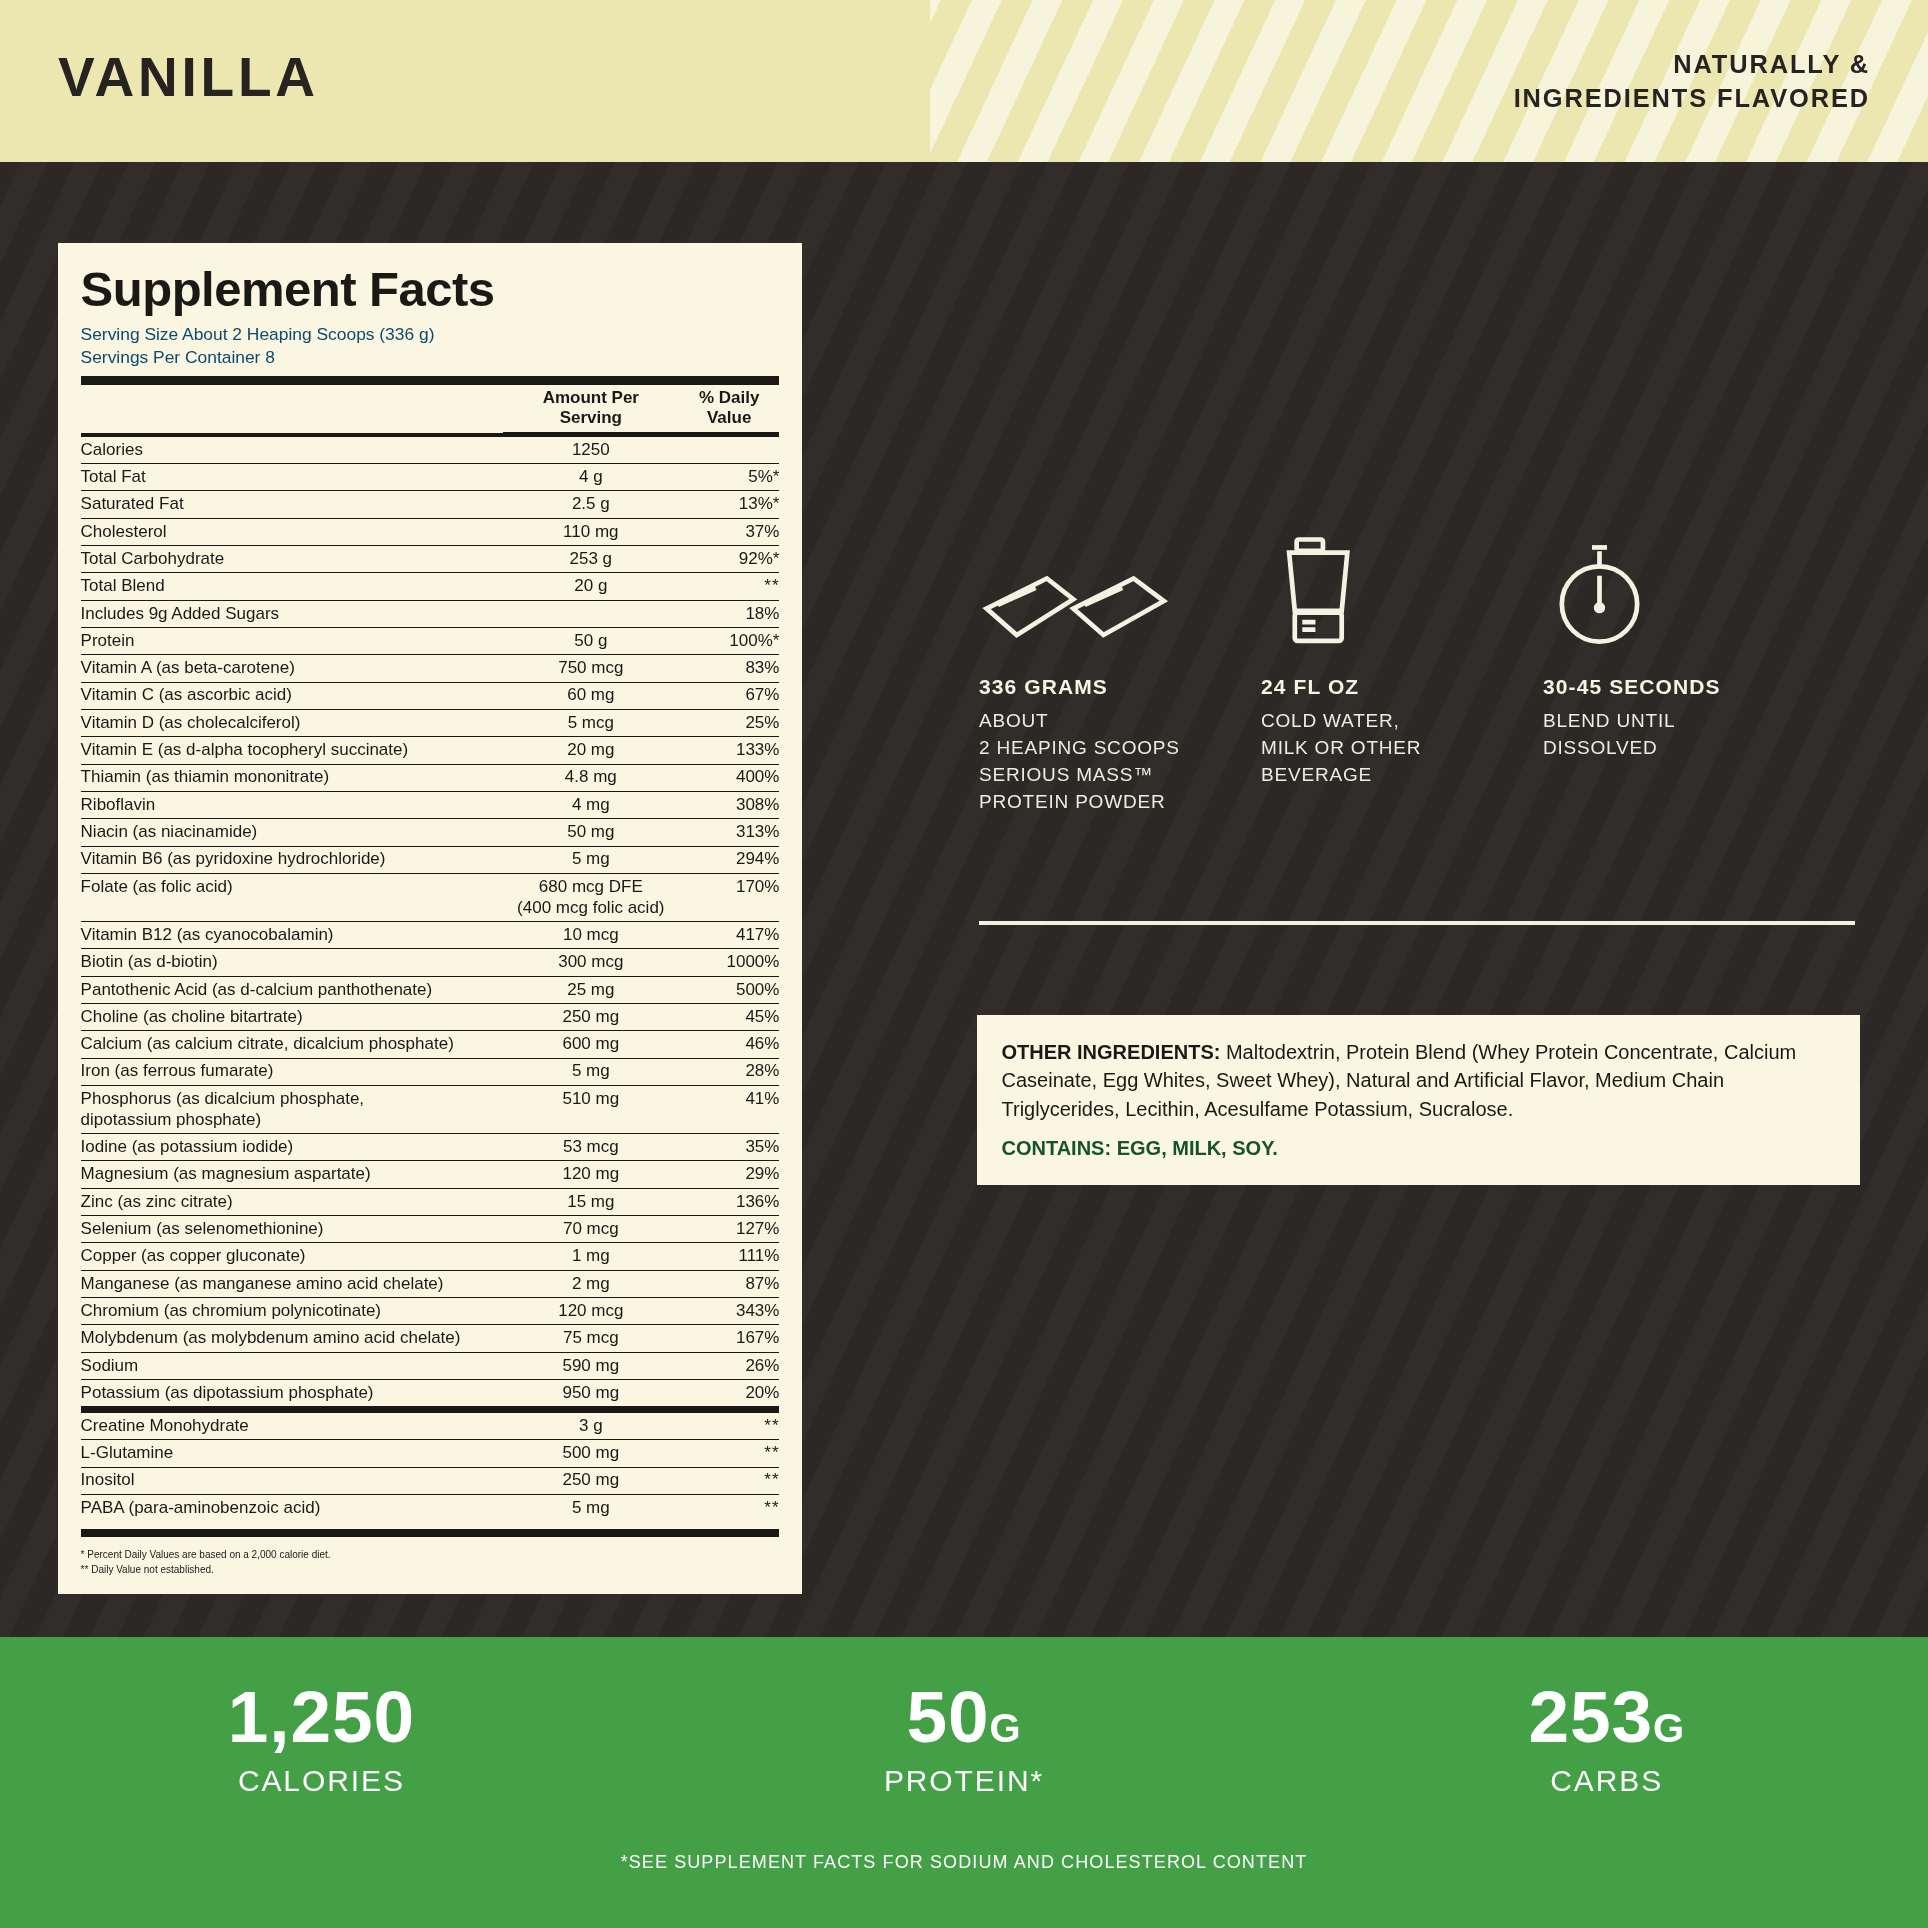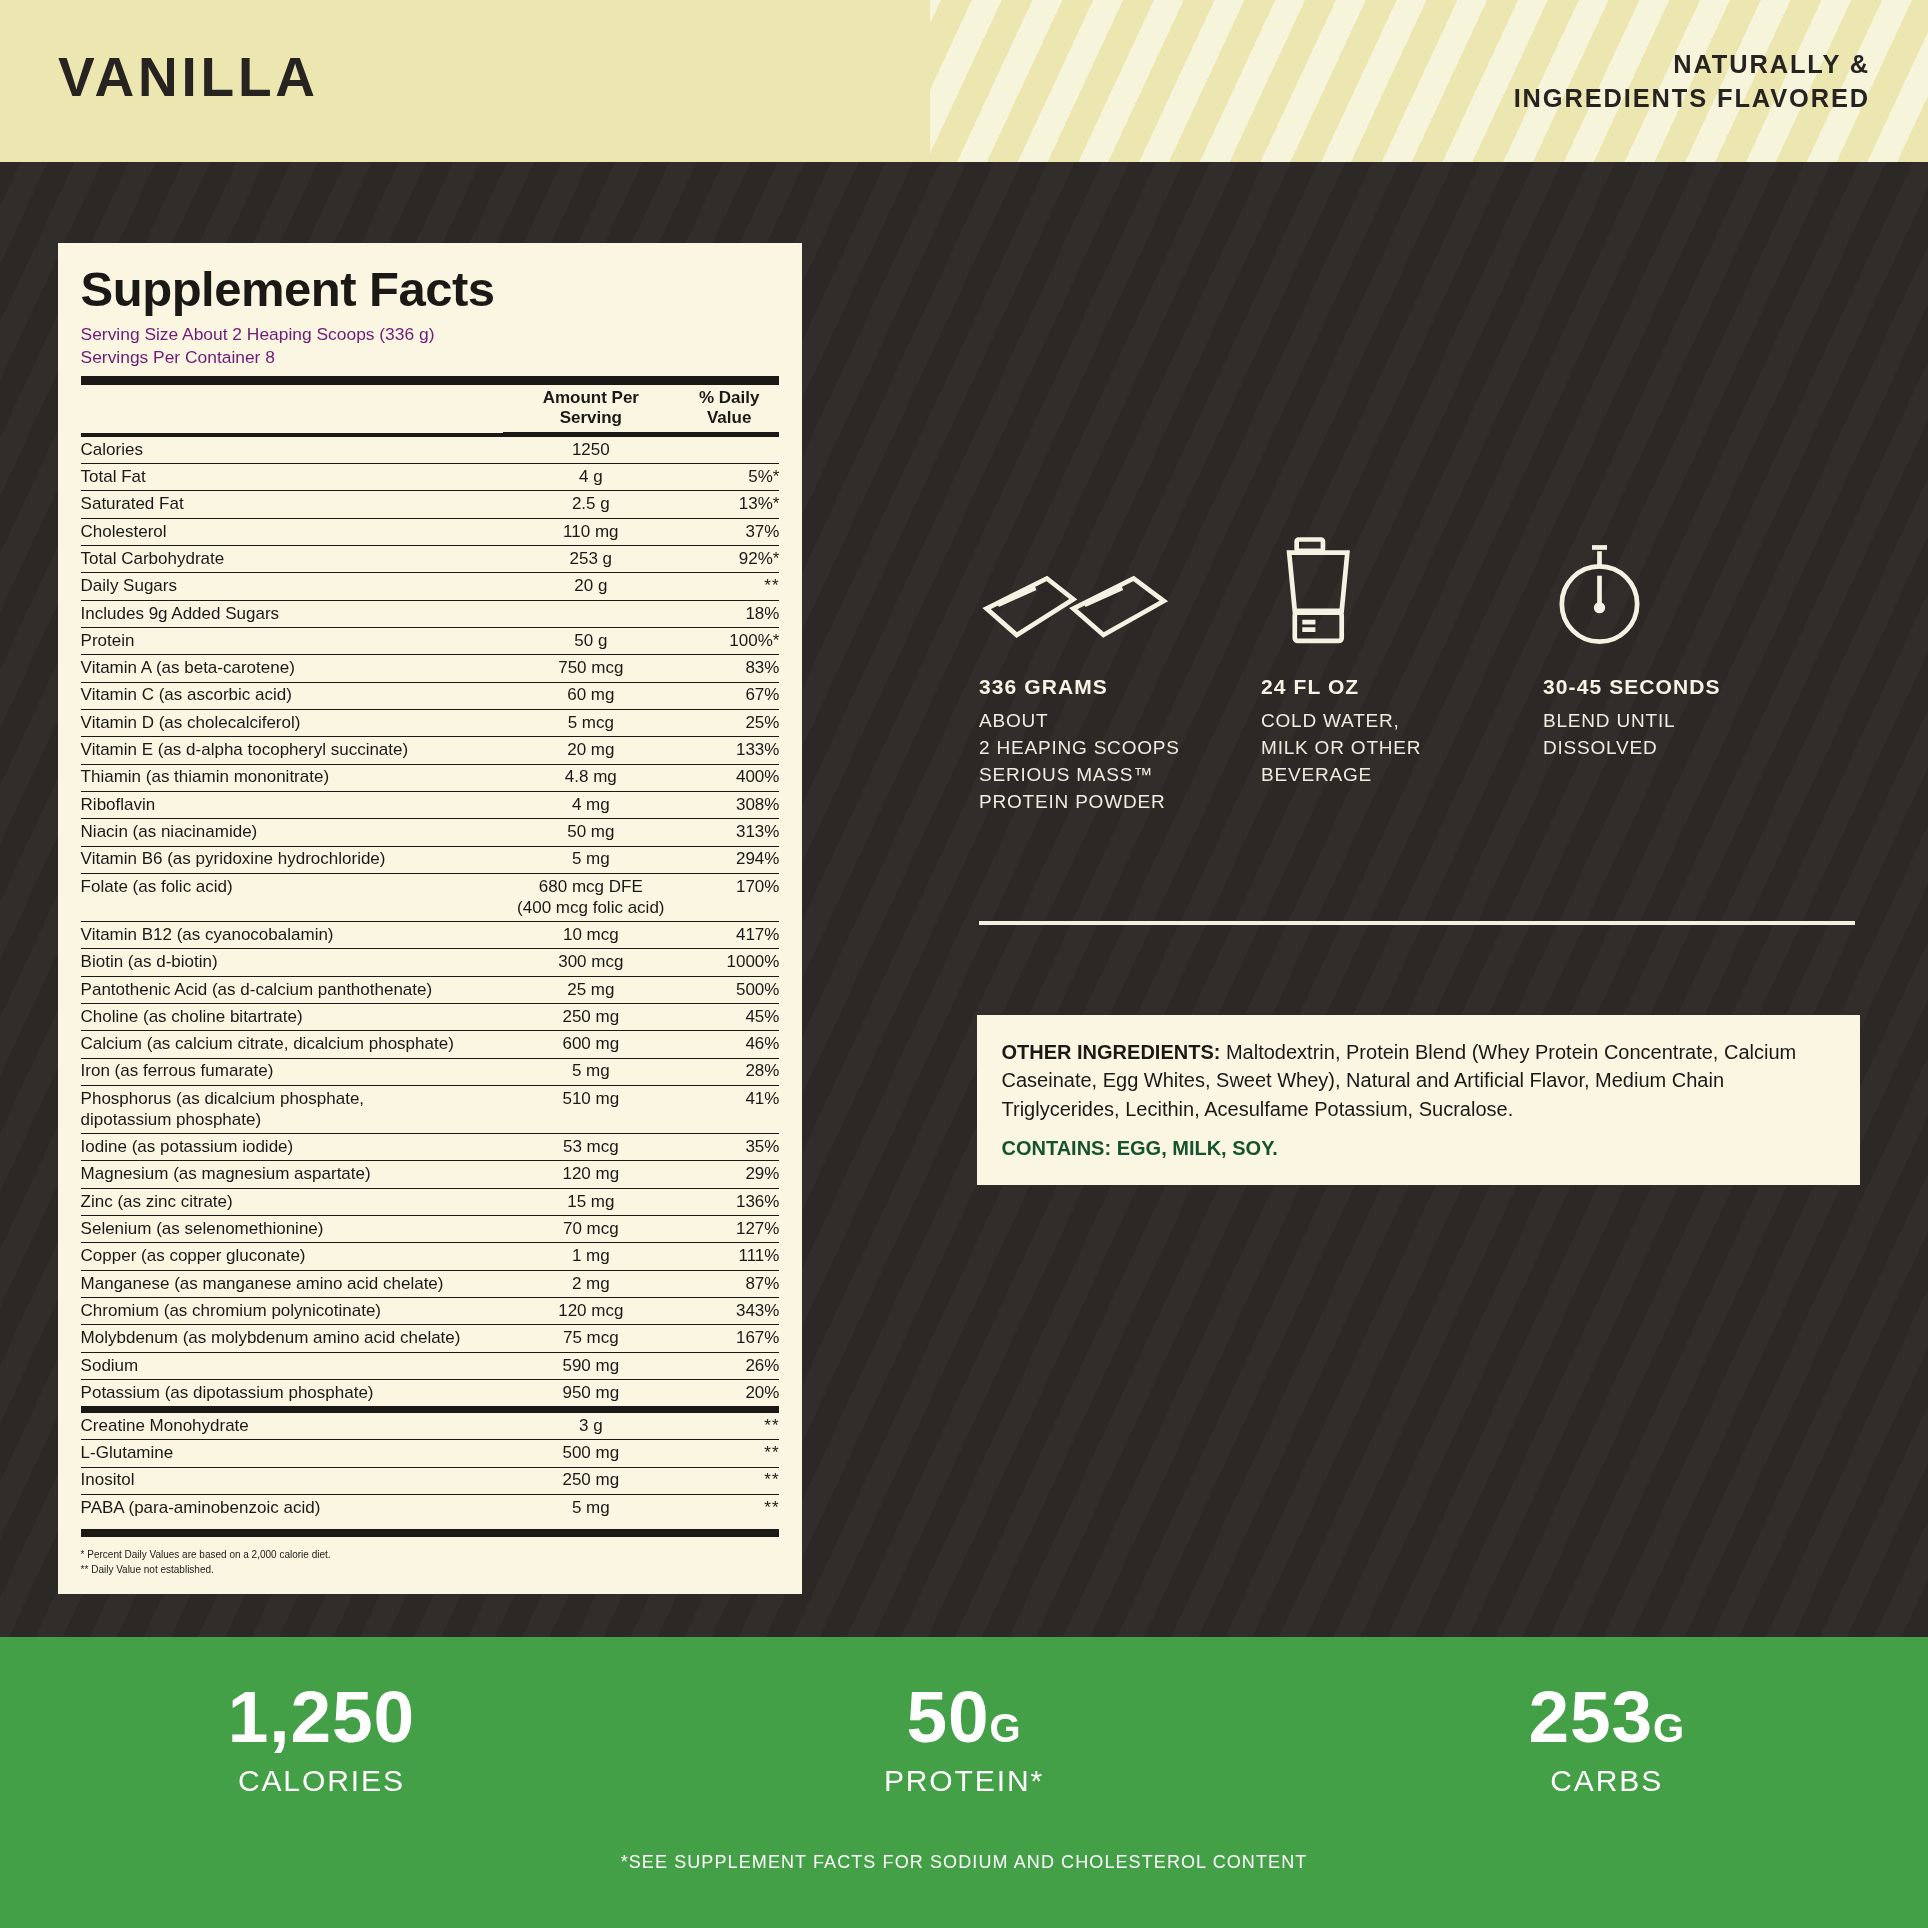--- a/index.html
+++ b/index.html
@@ -56,21 +56,21 @@
     position: absolute; left: 58px; top: 243px;
     width: 744px;
     background: #faf6e2;
     padding: 21px 22.6px 17px 22.6px;
   }
   .sf-title {
     font-size: 49px; font-weight: bold; letter-spacing: -0.5px;
     color: #1b1916; line-height: 1.05;
   }
   .sf-serving {
-    font-size: 17.4px; color: #701a75; line-height: 1.32; margin-top: 7.5px;
+    font-size: 17.4px; color: #0c4a6e; line-height: 1.32; margin-top: 7.5px;
   }
   .rule-thick { height: 8.5px; background: #1b1916; margin-top: 7.5px; }
   .rule-med   { height: 3.8px; background: #1b1916; }
 
   table.sf { width: 100%; border-collapse: collapse; }
   table.sf td {
     font-size: 17px; color: #1b1916; padding: 2.8px 0 2.8px 0;
     border-bottom: 0.9px solid #1b1916; vertical-align: top;
     line-height: 1.22;
   }
@@ -208,21 +208,21 @@
           <td class="c-name" style="white-space: pre-line;">Cholesterol</td>
           <td class="c-amt" style="white-space: pre-line;">110 mg</td>
           <td class="c-dv">37%</td>
         </tr>
         <tr>
           <td class="c-name" style="white-space: pre-line;">Total Carbohydrate</td>
           <td class="c-amt" style="white-space: pre-line;">253 g</td>
           <td class="c-dv">92%*</td>
         </tr>
         <tr>
-          <td class="c-name ind1" style="white-space: pre-line;">Daily Sugars</td>
+          <td class="c-name ind1" style="white-space: pre-line;">Total Blend</td>
           <td class="c-amt" style="white-space: pre-line;">20 g</td>
           <td class="c-dv dd">**</td>
         </tr>
         <tr>
           <td class="c-name ind2" style="white-space: pre-line;">Includes 9g Added Sugars</td>
           <td class="c-amt" style="white-space: pre-line;"></td>
           <td class="c-dv">18%</td>
         </tr>
         <tr>
           <td class="c-name" style="white-space: pre-line;">Protein</td>

